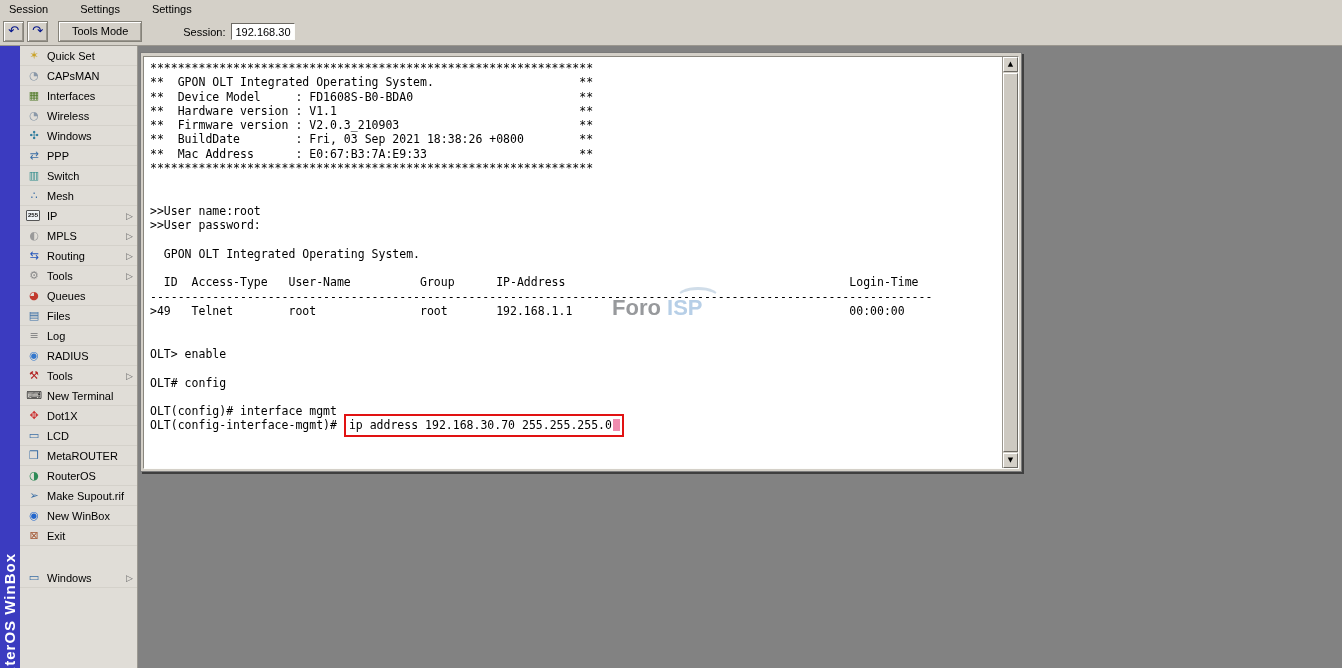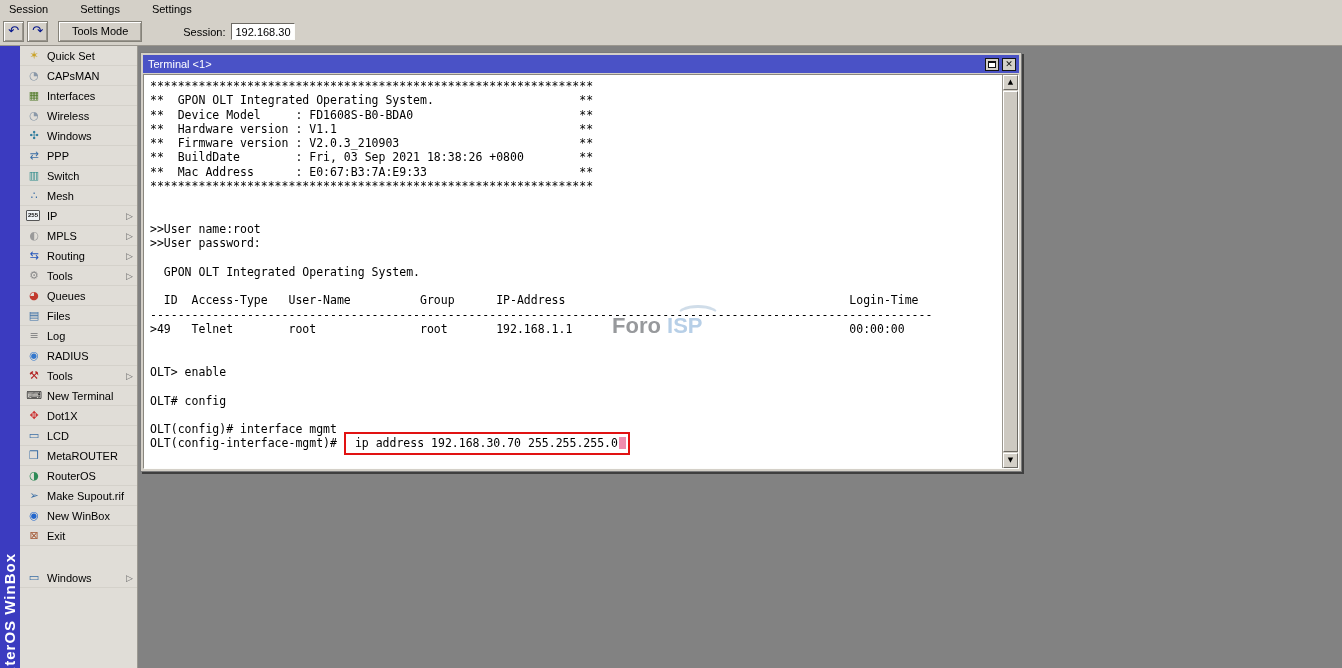--- a/index.html
+++ b/index.html
@@ -107,21 +107,21 @@
     margin:0; padding:4px 0 0 6px; position:relative; z-index:1;
     font-family:"DejaVu Sans Mono", monospace; font-size:11.5px; line-height:14.3px;
     white-space:pre; color:#000;
   }
   .cmd-line {
     padding-left:6px; position:relative; z-index:2; white-space:pre;
     font-family:"DejaVu Sans Mono", monospace; font-size:11.5px; line-height:14.3px;
   }
   .hl-box {
     display:inline-block; border:2px solid #e11212;
-    padding:2px 2px 2px 9px; margin:-5px 0; background:transparent;
+    padding:2px 2px 2px 3px; margin:-5px 0; background:transparent;
   }
   .cursor-block {
     display:inline-block; width:7px; height:12px; background:#f08cae;
     margin-left:1px; vertical-align:-2px;
   }
 
   .watermark {
     position:absolute; left:468px; top:238px; z-index:0;
     font-weight:bold; font-size:22px; letter-spacing:0; white-space:nowrap;
   }
@@ -276,29 +276,20 @@
     </div>
     <div class="sb-gap"></div>
     <div class="sb-item">
       <span class="sb-icon" style="color: rgb(58, 110, 165);">▭</span>
       <span class="sb-label">Windows</span>
       <span class="sb-arrow">▷</span>
     </div>
   </div>
 
 <div class="window">
-  <div class="titlebar">
-    <span class="title-text">Terminal &lt;1&gt;</span>
-    <div class="tb-btn">
-      <span class="max-glyph"></span>
-    </div>
-    <div class="tb-btn">
-      <span class="close-glyph">✕</span>
-    </div>
-  </div>
   <div class="content">
     <div class="term-area">
       <div class="watermark">
         <span class="wm-arc"></span>
         <span class="wm-gray">Foro</span>
         <span class="wm-blue">ISP</span>
       </div>
       <pre class="term-output">****************************************************************
 **  GPON OLT Integrated Operating System.                     **
 **  Device Model     : FD1608S-B0-BDA0                        **

